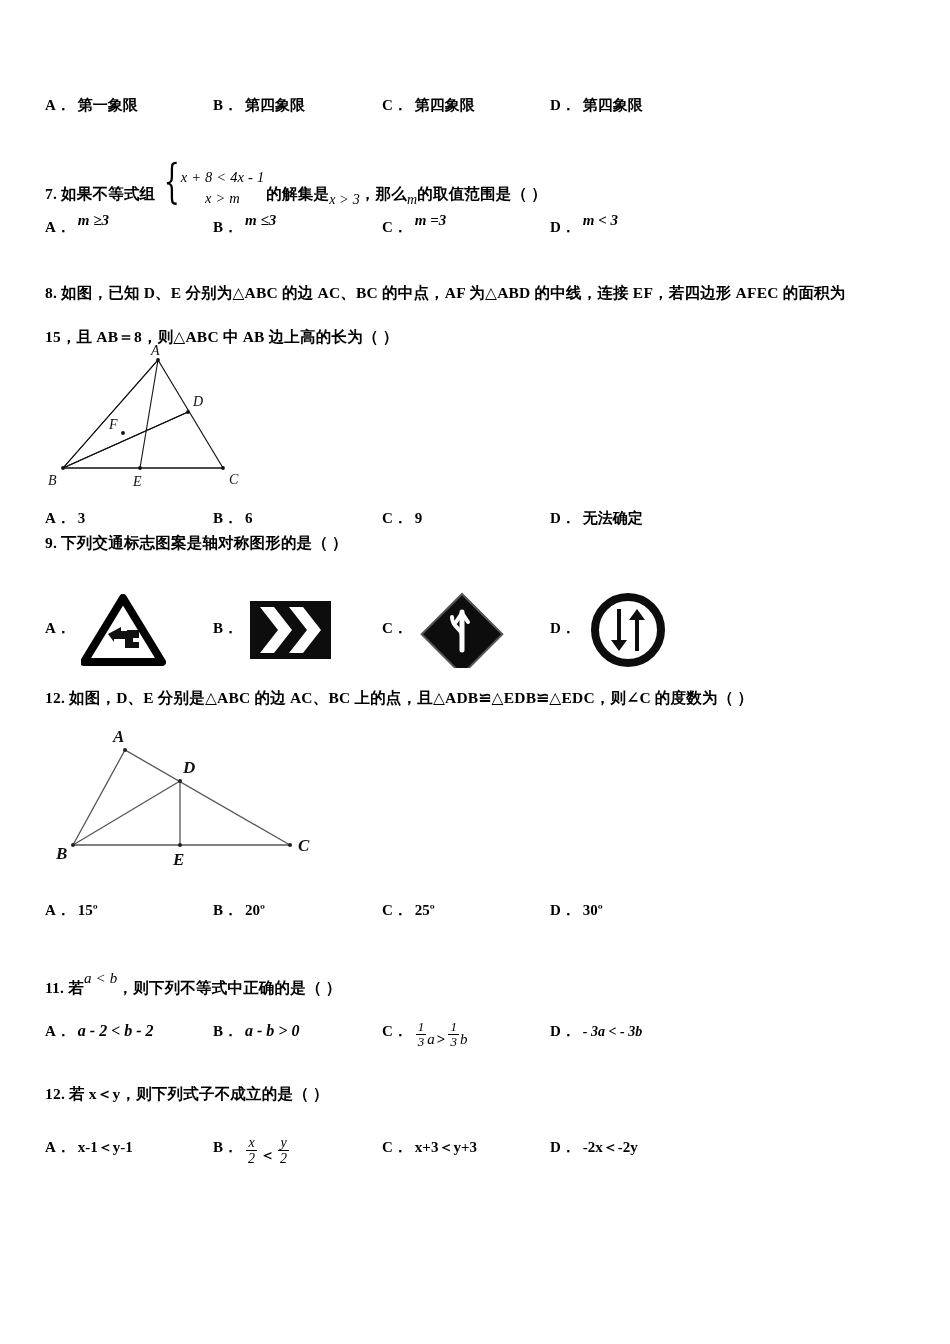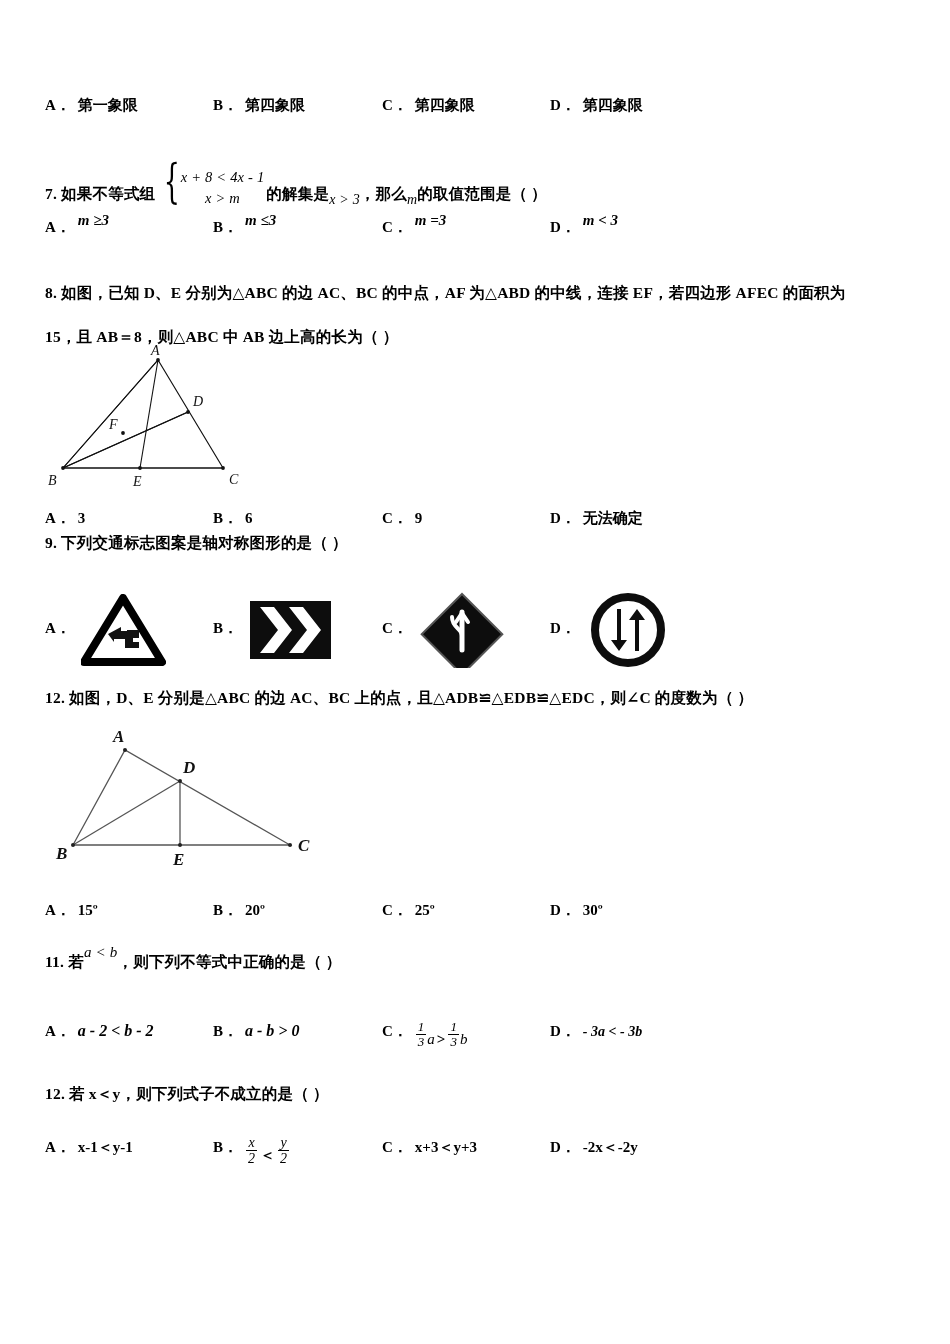--- a/index.html
+++ b/index.html
@@ -342,21 +342,21 @@
     <div class="opt" style="left:337px;">
       <span class="lbl">C．</span>
       <span class="val">25º</span>
     </div>
     <div class="opt" style="left:505px;">
       <span class="lbl">D．</span>
       <span class="val">30º</span>
     </div>
   </div>
 
-  <div class="row q-text" style="top:950px;">
+  <div class="row q-text" style="top:976px;">
     <span>11.</span>
     <span>若</span><span class="upnote mathtxt" style="top:-10px;">a &lt; b</span><span>，则下列不等式中正确的是（ ）</span>
   </div>
 
   <div class="opt-row" style="top:1022px;">
     <div class="opt" style="left:0px;">
       <span class="lbl">A．</span>
       <span class="val mathtxt" style="font-size:16px;">a - 2 &lt; b - 2</span>
     </div>
     <div class="opt" style="left:168px;">

